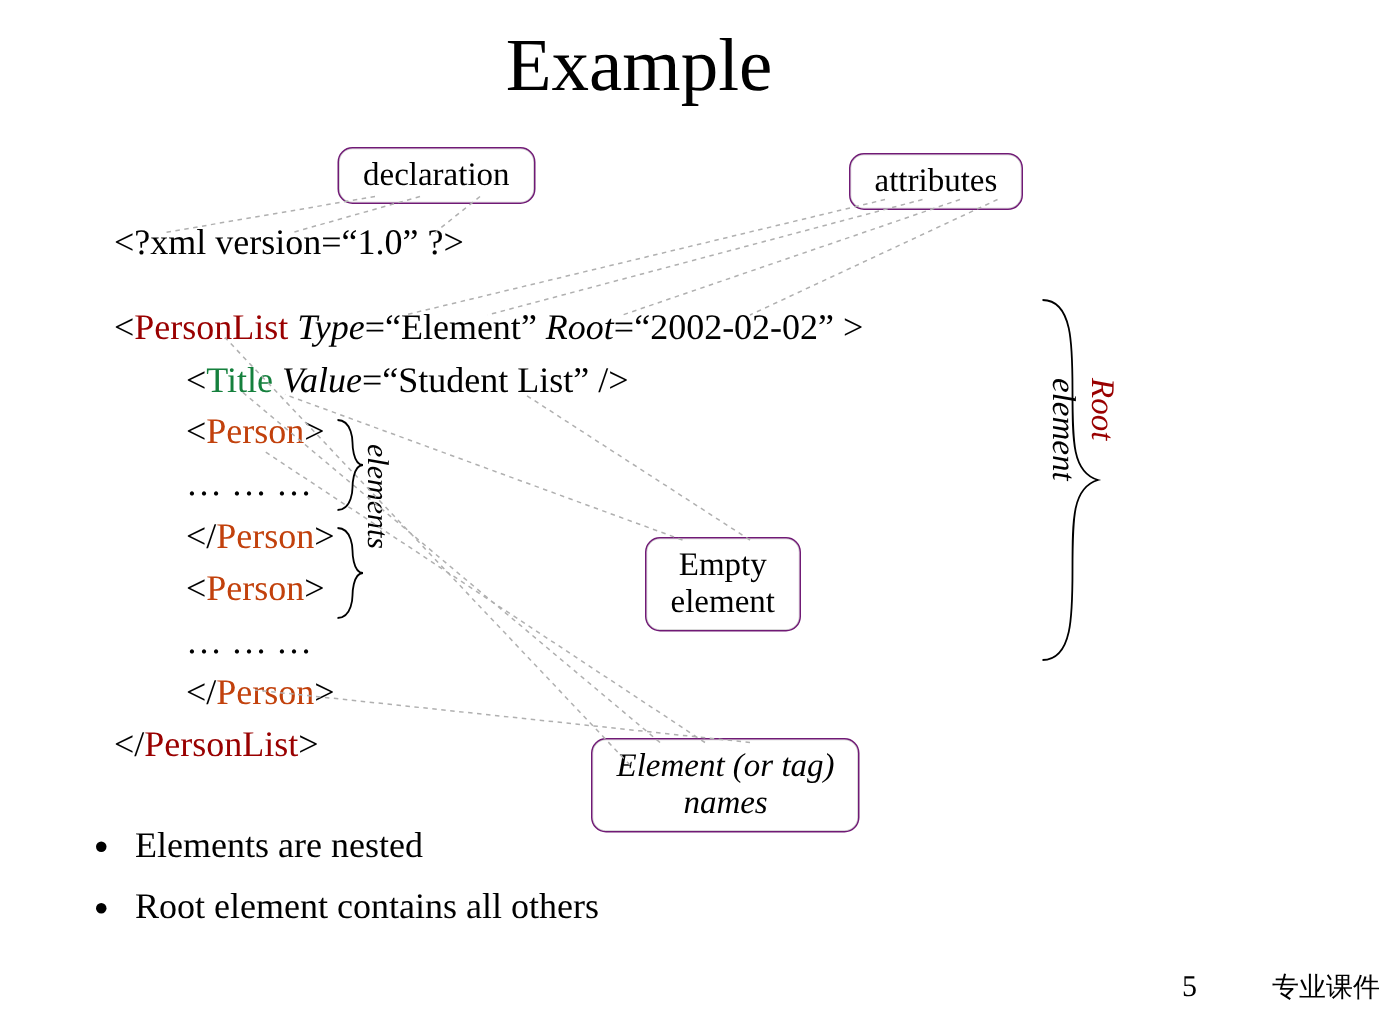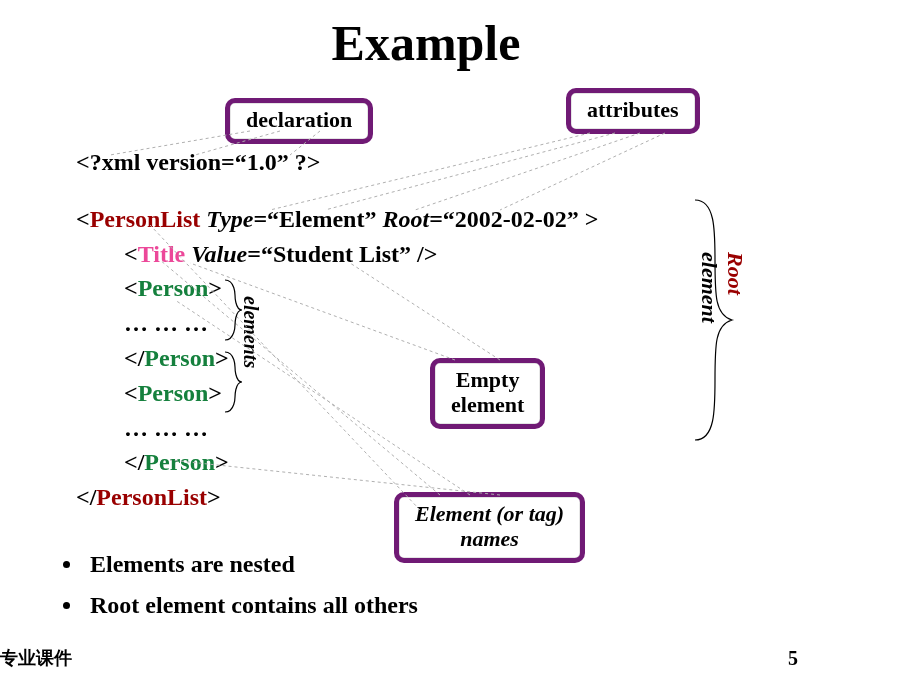--- a/index.html
+++ b/index.html
@@ -3,54 +3,54 @@
 <meta charset="utf-8">
 <style>
   * { box-sizing: border-box; }
   html, body { margin: 0; padding: 0; }
   body {
     width: 920px; height: 690px;
     font-family: "Times New Roman", Times, serif;
     background: #fff; color: #000;
     position: relative;
   }
-  .slide { position: relative; width: 852px; height: 690px; font-weight: bold; }
+  .slide { position: relative; width: 852px; height: 690px; }
   .title { text-align: center; font-size: 50px; padding-top: 14px; }
   .code  { position: absolute; left: 76px; top: 145px; font-size: 24px; line-height: 1.45; }
   .dark-red  { color: #990000; text-align: center; }
-  .blue      { color: #15803d; }
-  .green     { color: #ec4899; }
+  .blue      { color: #c2410c; }
+  .green     { color: #15803d; }
   .italic    { font-style: italic; margin-top: 22px; }
   .indent1 { margin-left: 48px; }
   .callout {
     position: absolute;
-    border: 5px solid #701a75;
+    border: 1px solid #701a75;
     border-radius: 10px;
     background: #fff;
     padding: 4px 16px 6px 16px;
     font-size: 22px;
     text-align: center;
     box-shadow: 0 0 0 0.5px #ccc inset;
   }
   .co-declaration   { left: 225px; top: 98px; }
-  .co-attributes    { left: 566px; top: 88px; }
+  .co-attributes    { left: 566px; top: 102px; }
   .co-empty         { left: 430px; top: 358px; line-height: 1.15; }
   .co-elementnames  { left: 394px; top: 492px; line-height: 1.15; }
   .root-label {
     position: absolute;
     left: 748px; top: 252px;
     transform-origin: top left;
     transform: rotate(90deg);
     font-size: 22px; font-style: italic;
   }
   .root-label .root-word { color: #990000; font-style: italic; }
   .bullets { position: absolute; left: 56px; top: 545px; font-size: 24px; }
   .bullets li { margin: 6px 0 14px 0; padding-left: 6px; }
   .bullets ul { list-style: disc; margin: 0; padding-left: 28px; }
-  .footer-txt { position: absolute; bottom: 20px; left: 0; width: 920px; text-align: left; font-size: 18px; }
+  .footer-txt { position: absolute; bottom: 20px; left: 0; width: 920px; text-align: right; font-size: 18px; }
   .page-num  { position: absolute; right: 54px; bottom: 20px; font-size: 20px; }
   svg.overlay { position: absolute; left: 0; top: 0; width: 920px; height: 690px; pointer-events: none; }
   svg .conn { stroke: #b0b0b0; stroke-width: 1; stroke-dasharray: 3 3; fill: none; }
   svg .brace { stroke: #000; stroke-width: 1.2; fill: none; }
   .vert-elements {
     position: absolute; left: 262px; top: 296px;
     transform-origin: top left; transform: rotate(90deg);
     font-size: 20px; font-style: italic;
   }
 </style>

